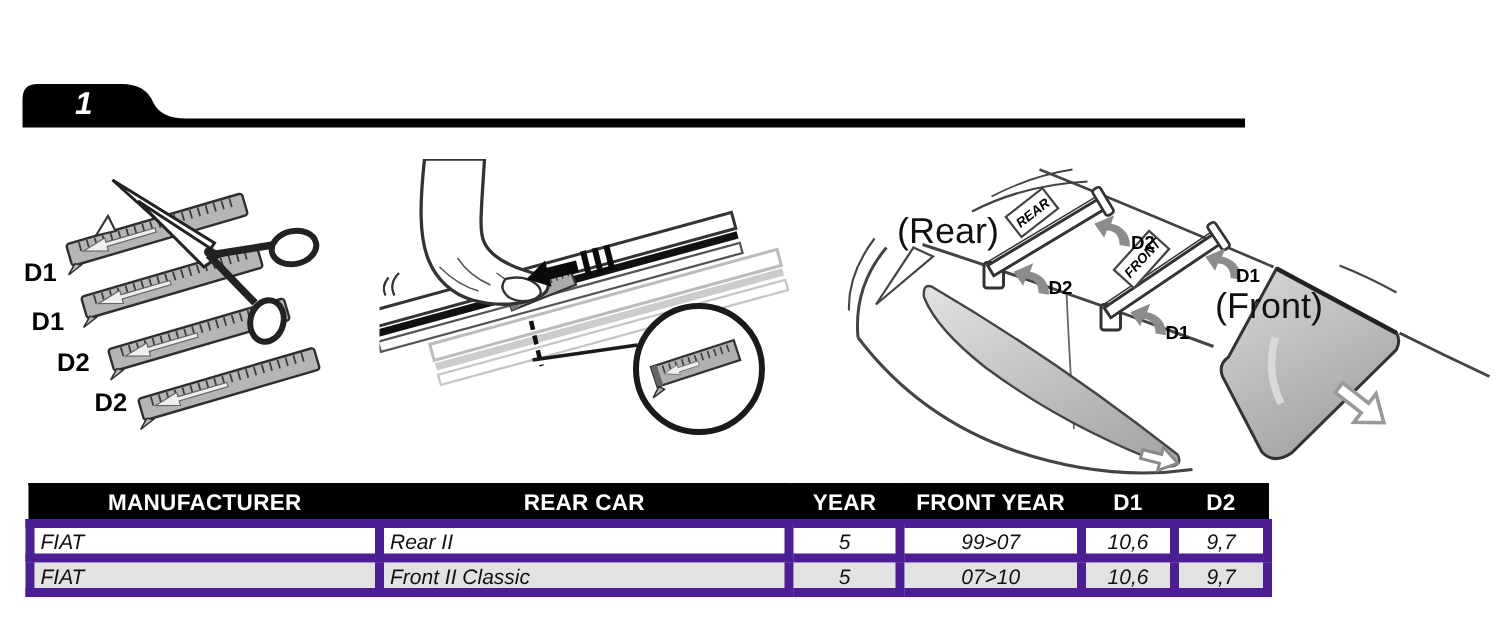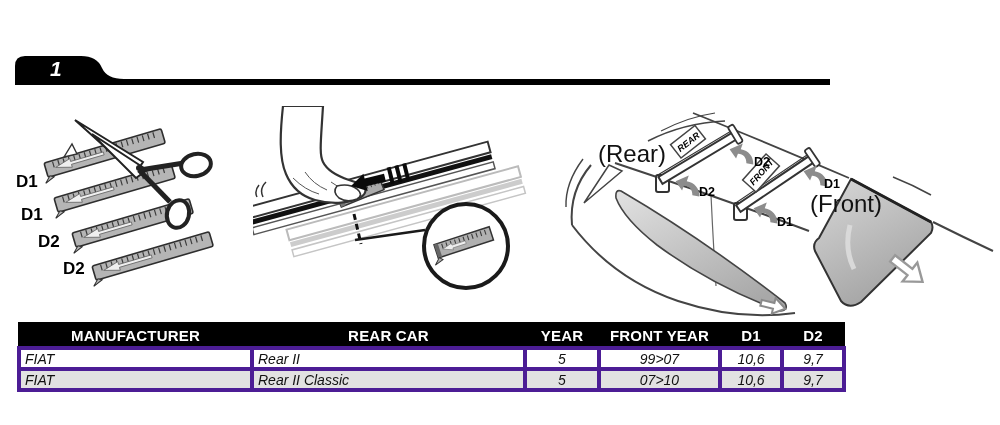--- a/index.html
+++ b/index.html
@@ -28,21 +28,21 @@
     border-collapse:collapse;table-layout:fixed;width:825px;
     font-size:14px;
     border-radius:19px;
   }
   table.spec th{
     background:#000;color:#fff;font-weight:bold;font-size:15px;
     height:22px;padding:0;text-align:center;border:2px solid #000;
     font-style:normal;letter-spacing:.2px;
   }
   table.spec td{
-    border:4px solid #4c1d95;height:17px;padding:0 0 0 4px;
+    border:6px solid #4c1d95;height:17px;padding:0 0 0 4px;
     font-style:italic;color:#111;white-space:nowrap;overflow:hidden;
   }
   table.spec td.c{text-align:center;padding:0;}
   table.spec tr.alt td{background:#e2e2e2;}
   text{user-select:none;}
 </style>
 </head>
 <body>
 
 <div class="page">
@@ -240,21 +240,21 @@
       <tr>
         <td>FIAT</td>
         <td>Rear II</td>
         <td class="c">5</td>
         <td class="c">99&gt;07</td>
         <td class="c">10,6</td>
         <td class="c">9,7</td>
       </tr>
       <tr class="alt">
         <td>FIAT</td>
-        <td>Rear II Classic</td>
+        <td>Front II Classic</td>
         <td class="c">5</td>
         <td class="c">07&gt;10</td>
         <td class="c">10,6</td>
         <td class="c">9,7</td>
       </tr>
     </tbody>
   </table>
 
 </div>
 

